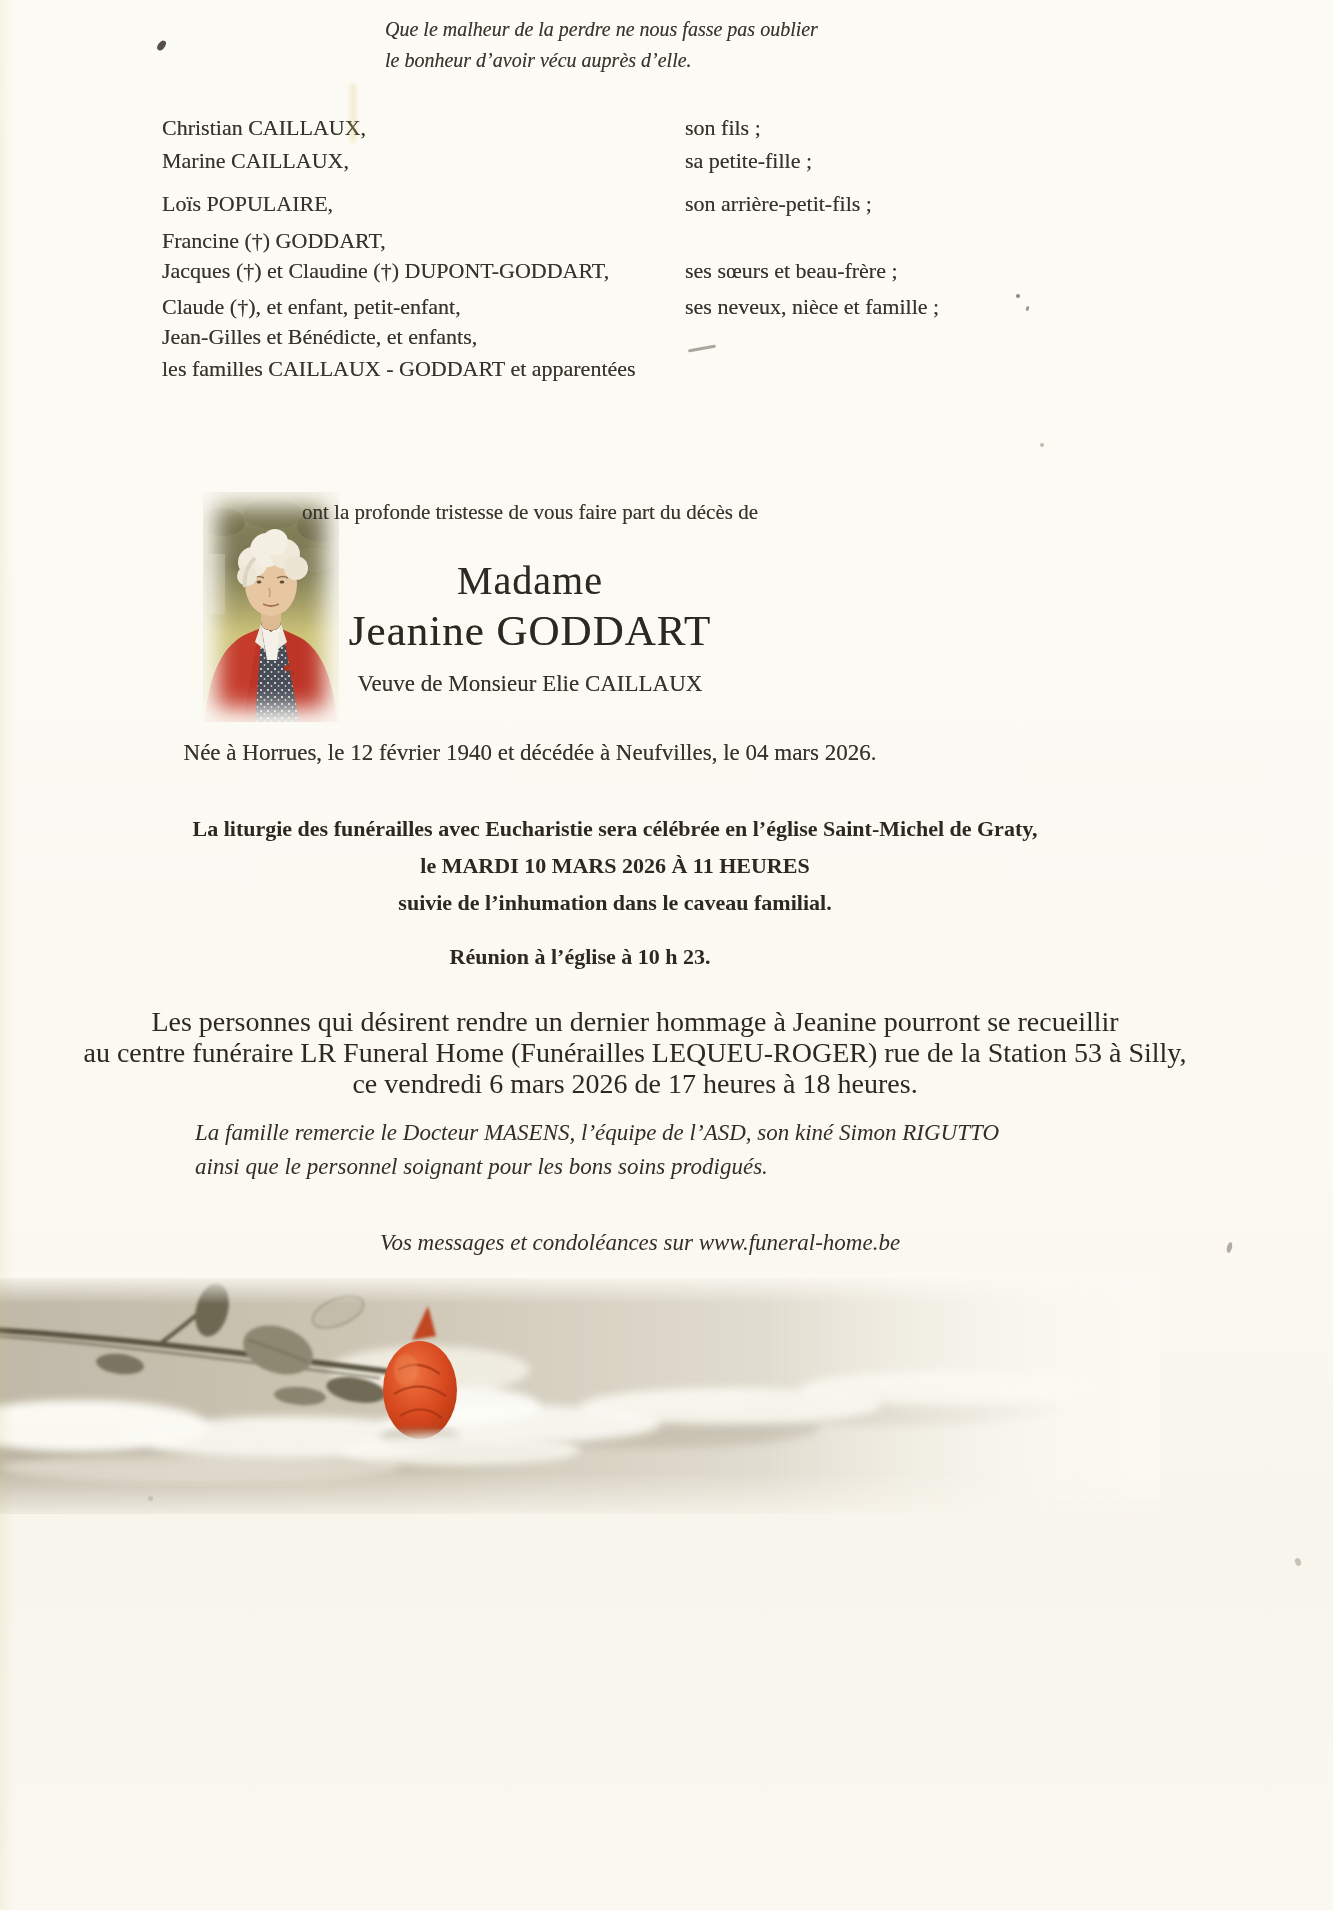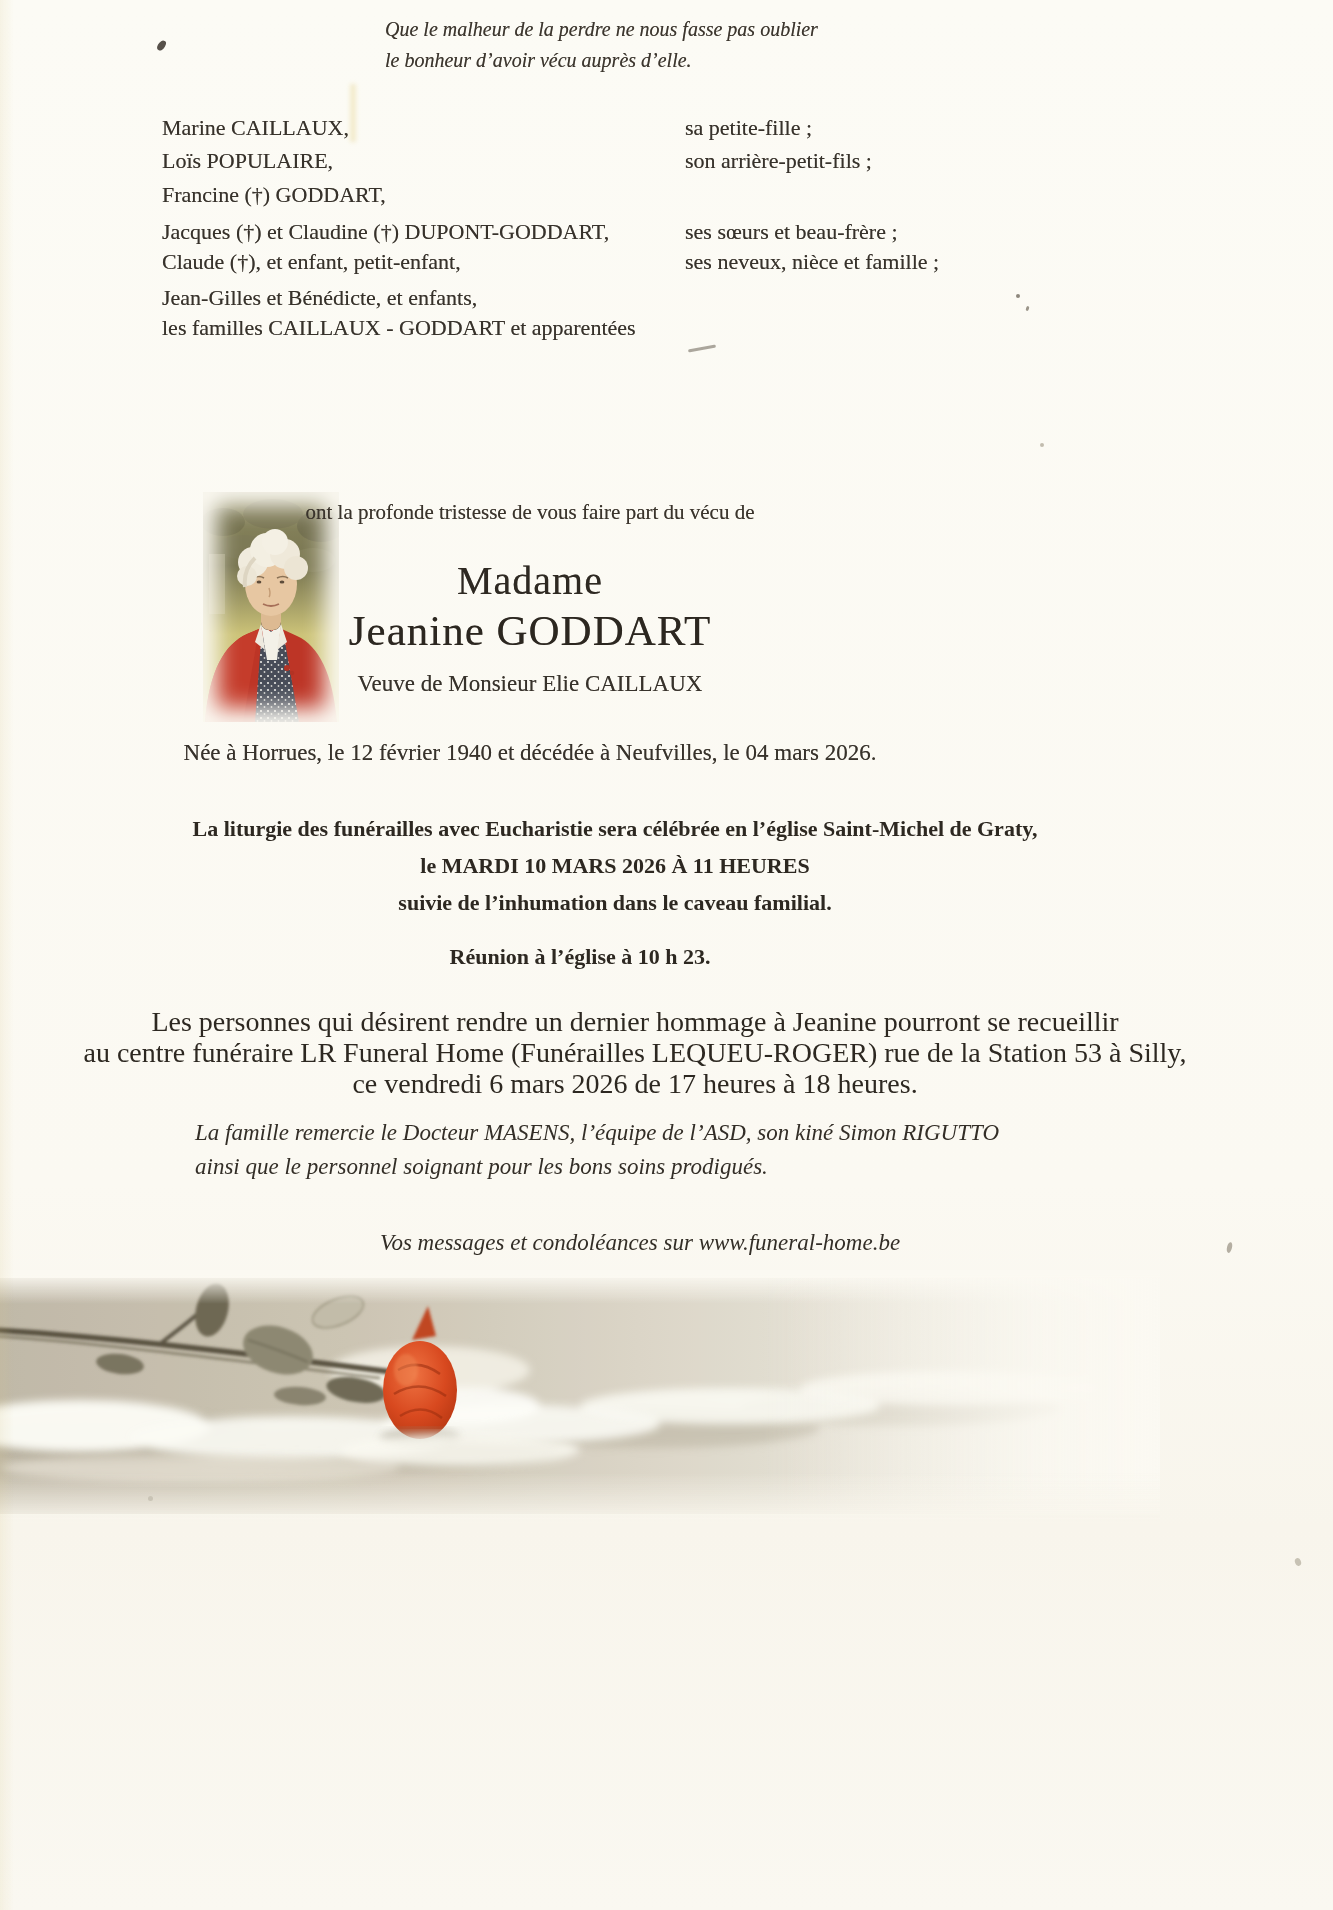--- a/index.html
+++ b/index.html
@@ -17,21 +17,21 @@
 
   
   .epigraph{left:385px;top:14px;font-style:italic;font-size:20px;line-height:31px;color:#3c362e;}
 
   
   .family{left:162px;top:114px;width:1080px;font-size:22px;line-height:27px;}
   .family-row{display:flex;}
   .fam-left{flex:0 0 523px;}
   .fam-right{flex:1;}
   .family-row:nth-child(1){margin-bottom:6px}
-  .family-row:nth-child(2){margin-bottom:7px}
+  .family-row:nth-child(2){margin-bottom:16px}
   .family-row:nth-child(3){margin-bottom:10px}
   .family-row:nth-child(4){margin-bottom:3px}
   .family-row:nth-child(5){margin-bottom:9px}
   .family-row:nth-child(6){margin-bottom:3px}
   .family-row:nth-child(7){margin-bottom:5px}
   .family-row:nth-child(8){margin-bottom:5px}
 
   
   .portrait{left:203px;top:492px;width:136px;height:230px;}
   .portrait .fade{position:absolute;inset:0;box-shadow:inset 0 0 22px 14px #fbf9f2;pointer-events:none;}
@@ -84,20 +84,24 @@
 <body>
 
 <div class="page">
 
   <div class="abs epigraph soft">
     <div>Que le malheur de la perdre ne nous fasse pas oublier</div>
     <div>le bonheur d’avoir vécu auprès d’elle.</div>
   </div>
 
   <div class="abs family soft">
+    <div class="family-row">
+      <span class="fam-left">Christian CAILLAUX,</span>
+      <span class="fam-right">son fils ;</span>
+    </div>
     <div class="family-row">
       <span class="fam-left">Marine CAILLAUX,</span>
       <span class="fam-right">sa petite-fille ;</span>
     </div>
     <div class="family-row">
       <span class="fam-left">Loïs POPULAIRE,</span>
       <span class="fam-right">son arrière-petit-fils ;</span>
     </div>
     <div class="family-row">
       <span class="fam-left">Francine (†) GODDART,</span>
@@ -178,21 +182,21 @@
       <circle cx="72" cy="50" r="13" fill="#f4f0e4"></circle>
       <path d="M 42,95 Q 40,78 52,66" stroke="#ddd5c2" stroke-width="4" fill="none"></path>
 
       <circle cx="84" cy="176" r="3" fill="#b23324"></circle>
       <circle cx="89" cy="181" r="2.2" fill="#b23324"></circle>
     </svg>
     <div class="fade"></div>
   </div>
 
   <div class="abs announce">
-    <div class="intro soft">ont la profonde tristesse de vous faire part du vécu de</div>
+    <div class="intro soft">ont la profonde tristesse de vous faire part du décès de</div>
     <div class="honorific soft">Madame</div>
     <div class="dname soft">Jeanine GODDART</div>
     <div class="widow soft">Veuve de Monsieur Elie CAILLAUX</div>
   </div>
   <div class="abs life-line soft">Née à Horrues, le 12 février 1940 et décédée à Neufvilles, le 04 mars 2026.</div>
 
   <div class="abs ceremony">
     <div>La liturgie des funérailles avec Eucharistie sera célébrée en l’église Saint-Michel de Graty,</div>
     <div>le MARDI 10 MARS 2026 À 11 HEURES</div>
     <div>suivie de l’inhumation dans le caveau familial.</div>

